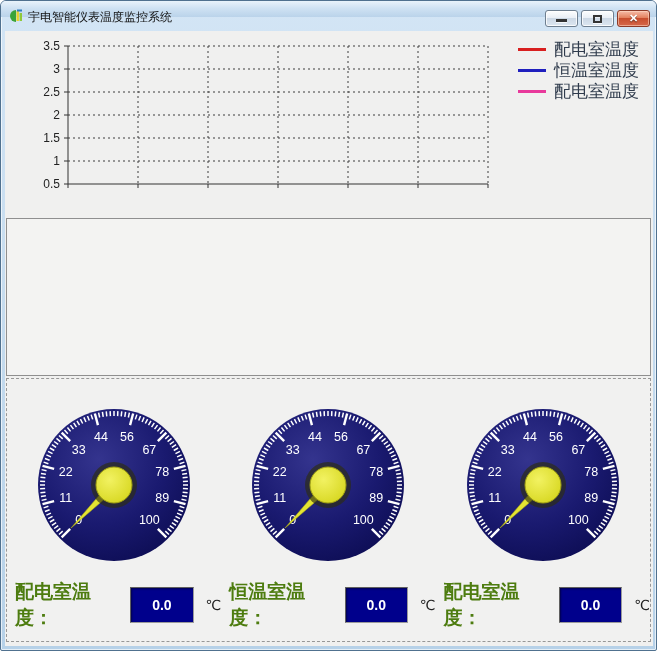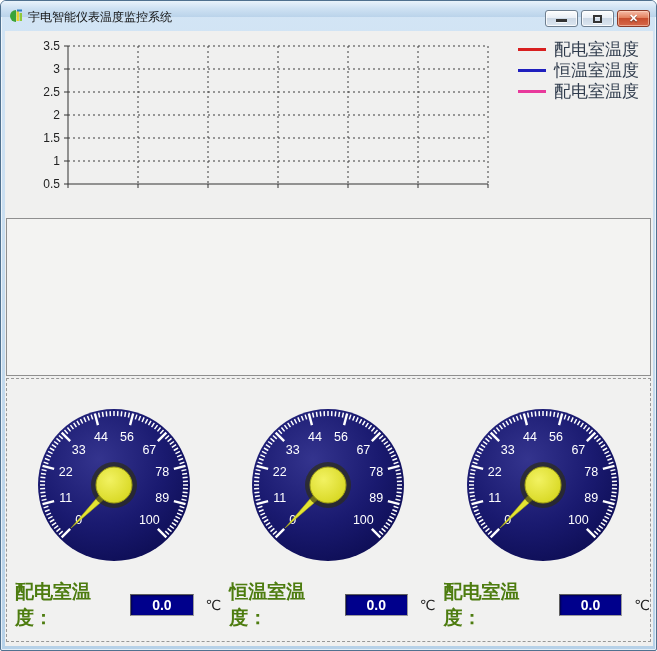--- a/index.html
+++ b/index.html
@@ -38,21 +38,21 @@
   .legend-swatch { width:28px; height:3px; margin-right:8px; }
   .legend-label { font-size:17px; color:#2f3b4c; }
   .middle-panel { position:absolute; left:1px; top:187px; width:645px; height:158px;
     border:1px solid #8f8f8f; background:#f3f3f2; }
   .bottom-panel { position:absolute; left:1px; top:347px; width:645px; height:264px;
     border:1px dashed #979797; background:#f1f1f0; }
   .gauge-row { display:flex; width:100%; height:100%; }
   .gauge-col { width:33.33%; display:flex; flex-direction:column; align-items:center; padding-top:28px; }
   .reading { margin-top:16px; display:flex; align-items:center; }
   .g-label { font-size:19px; font-weight:bold; color:#4d7c0f;margin-left:8px; }
-  .g-value { width:66px; height:22px; margin:0 12px 0 6px; background:#00008c; color:#fff;
+  .g-value { width:66px; height:36px; margin:0 12px 0 6px; background:#00008c; color:#fff;
     font-size:14px; font-weight:bold; display:flex; align-items:center; justify-content:center;
     border:1px solid #9b9b9b; border-top-color:#5f5f5f; border-left-color:#5f5f5f;
     box-shadow:inset 1px 1px 2px rgba(0,0,0,.45);text-align:right; }
   .g-unit { font-size:14px; color:#222; }
 </style>
 </head>
 <body>
 
 <div class="window">
   <div class="titlebar">

